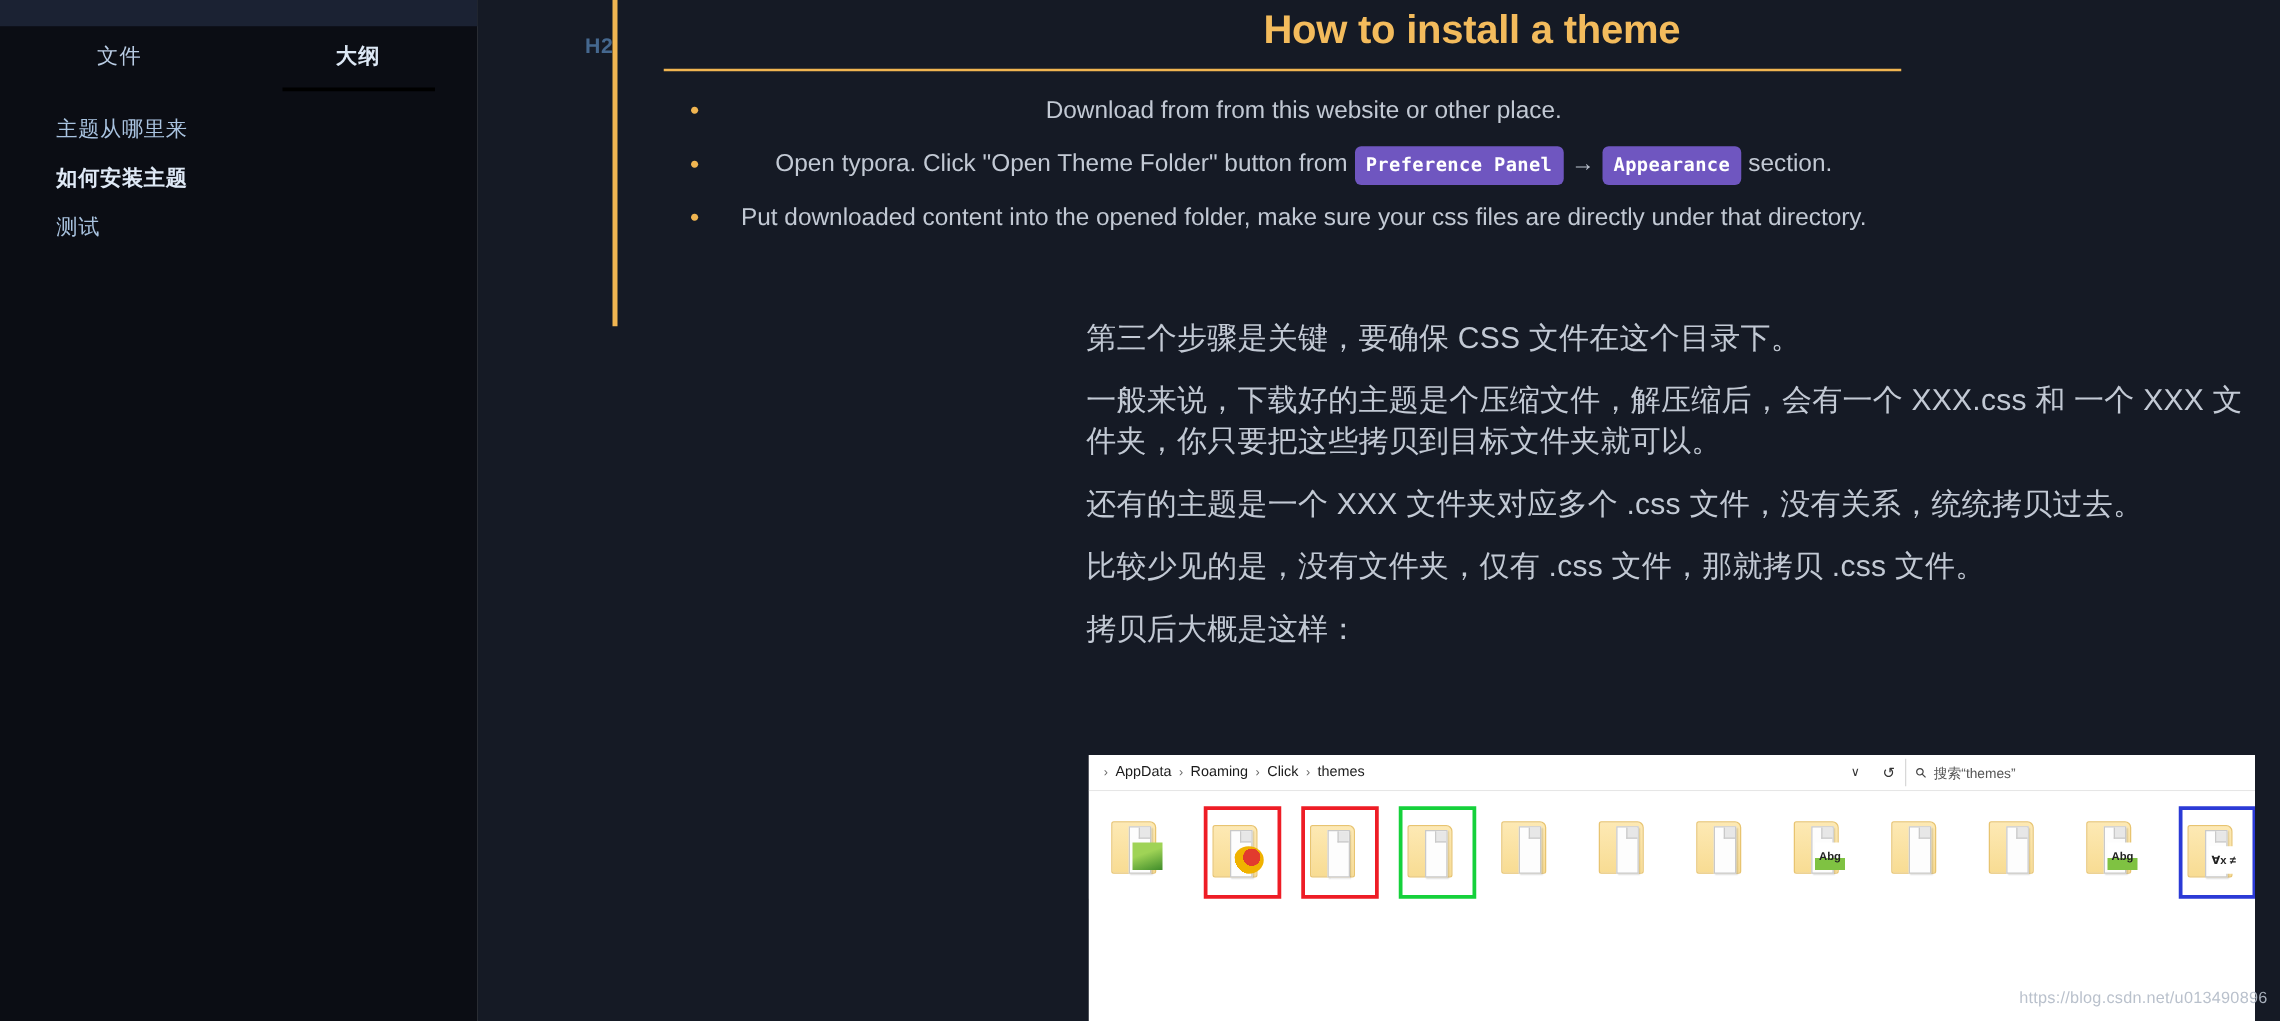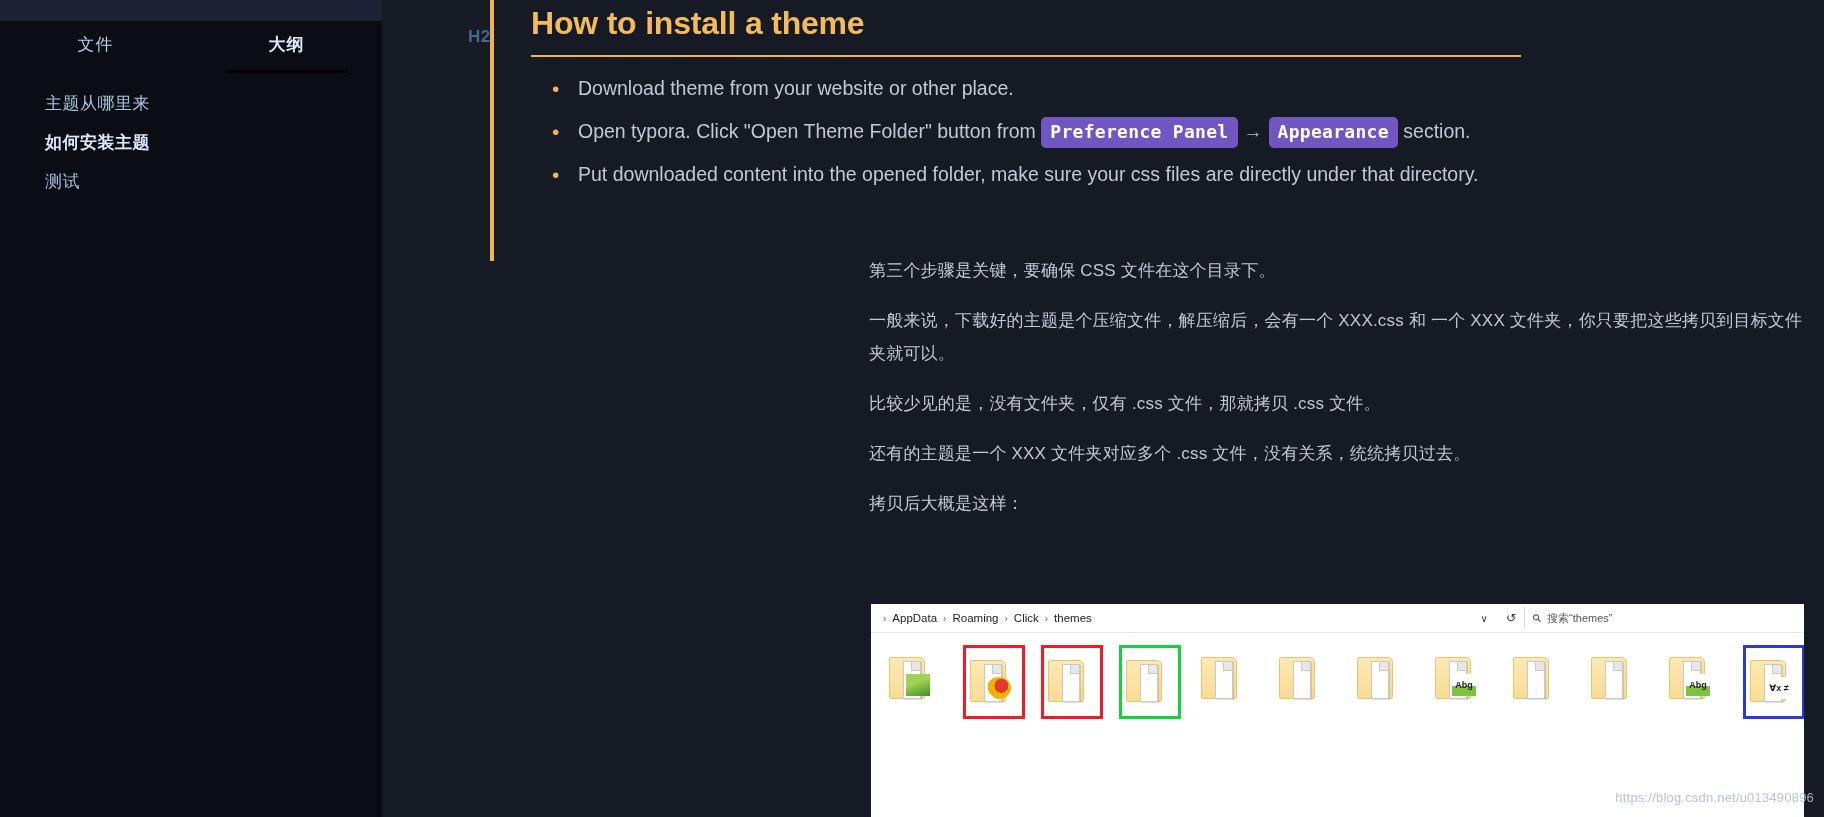--- a/index.html
+++ b/index.html
@@ -104,20 +104,21 @@
     width: 100%;
     height: 100%;
   }
 
   
   .heading-block {
     position: relative;
     margin-left: 108px;
     padding-left: 41px;
     padding-top: 0;
+    text-align: center;
   }
 
   .h2-rail {
     position: absolute;
     left: 0;
     top: 0;
     width: 4px;
     height: 261px;
     background: #f0b551;
   }
@@ -172,21 +173,21 @@
     color: #f0b551;
     font-size: 21px;
     line-height: 33px;
   }
 
   .code-badge {
     display: inline-block;
     background: #6f56c0;
     color: #ffffff;
     font-family: "DejaVu Sans Mono", "Liberation Mono", monospace;
-    font-size: 18px;
+    font-size: 15px;
     font-weight: bold;
     padding: 3px 9px 4px 9px;
     border-radius: 5px;
     vertical-align: baseline;
     line-height: 24px;
     letter-spacing: 0.3px;
   }
 
   .arrow-glyph {
     display: inline-block;
@@ -195,21 +196,21 @@
     padding: 0 6px;
   }
 
   
   .paragraphs {
     margin-left: 487px;
     margin-top: 63px;
   }
 
   .para {
-    font-size: 17px;
+    font-size: 24px;
     color: #c2c9d4;
     line-height: 33px;
     max-width: 940px;
     margin-bottom: 17px;
     letter-spacing: 0.2px;
   }
 
   
   .explorer-shot {
     position: absolute;
@@ -386,38 +387,38 @@
     <div class="content-inner">
 
       <section class="heading-block">
         <div class="h2-rail"></div>
         <div class="h2-marker">H2</div>
         <h2 class="h2-title">How to install a theme</h2>
         <div class="h2-underline"></div>
 
         <ul class="bullets">
           <li>
-            <span>Download theme from your website or other place.</span>
+            <span>Download from from this website or other place.</span>
           </li>
           <li>
             <span>Open typora. Click "Open Theme Folder" button from</span>
             <span class="code-badge">Preference Panel</span><span class="arrow-glyph">→</span><span class="code-badge">Appearance</span>
             <span>section.</span>
           </li>
           <li>
             <span>Put downloaded content into the opened folder, make sure your css files are directly under that directory.</span>
           </li>
         </ul>
       </section>
 
       <section class="paragraphs">
         <p class="para">第三个步骤是关键，要确保 CSS 文件在这个目录下。</p>
         <p class="para">一般来说，下载好的主题是个压缩文件，解压缩后，会有一个 XXX.css 和 一个 XXX 文件夹，你只要把这些拷贝到目标文件夹就可以。</p>
+        <p class="para">还有的主题是一个 XXX 文件夹对应多个 .css 文件，没有关系，统统拷贝过去。</p>
         <p class="para">比较少见的是，没有文件夹，仅有 .css 文件，那就拷贝 .css 文件。</p>
-        <p class="para">还有的主题是一个 XXX 文件夹对应多个 .css 文件，没有关系，统统拷贝过去。</p>
         <p class="para">拷贝后大概是这样：</p>
       </section>
 
       <figure class="explorer-shot">
 
         <div class="explorer-addressbar">
           <div class="crumbs">
             <span class="crumb-sep">›</span>
             <span class="crumb">AppData</span>
             <span class="crumb-sep">›</span>

